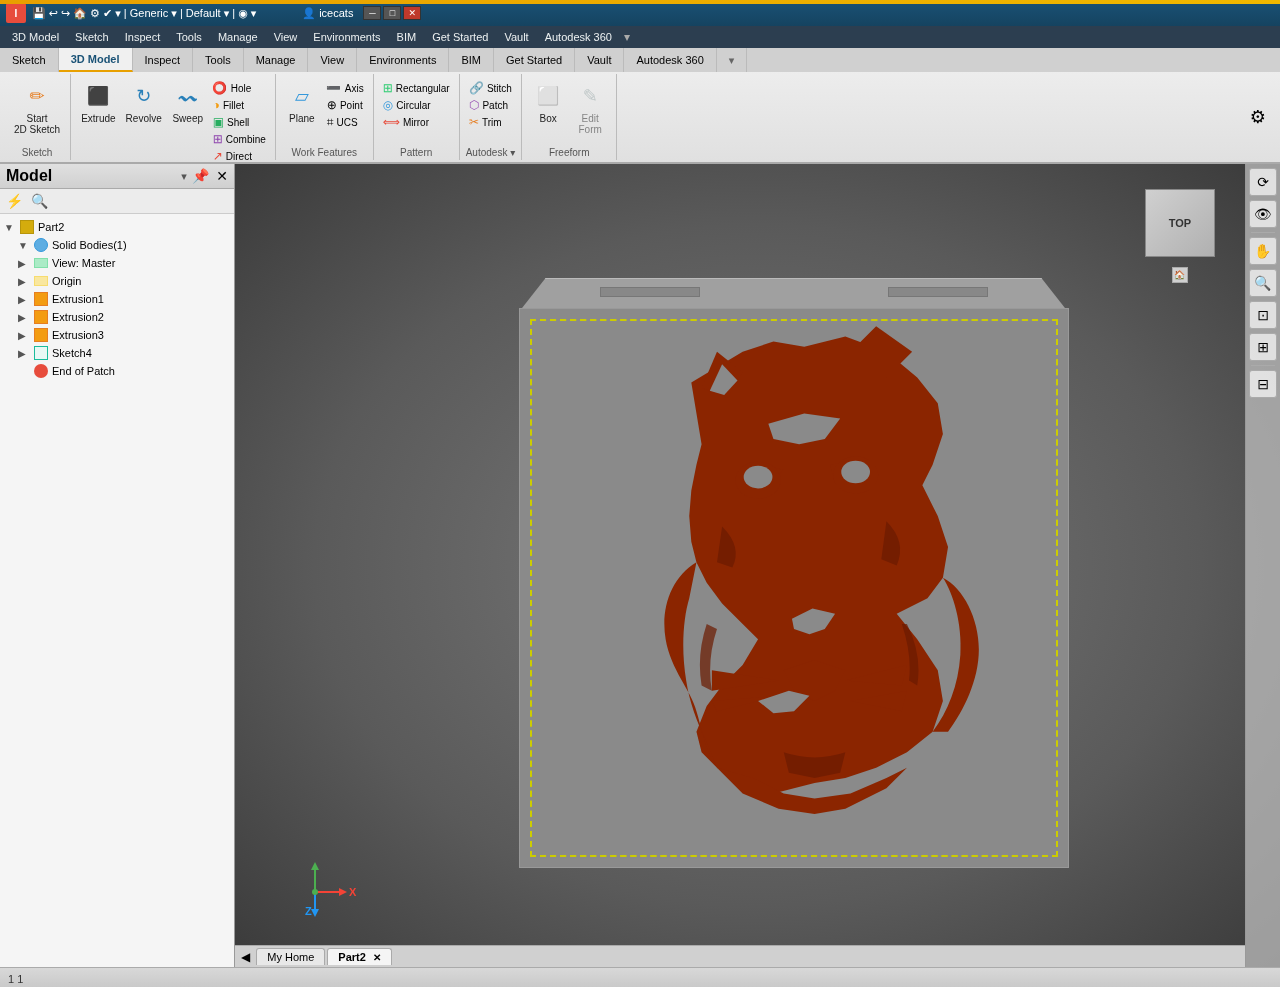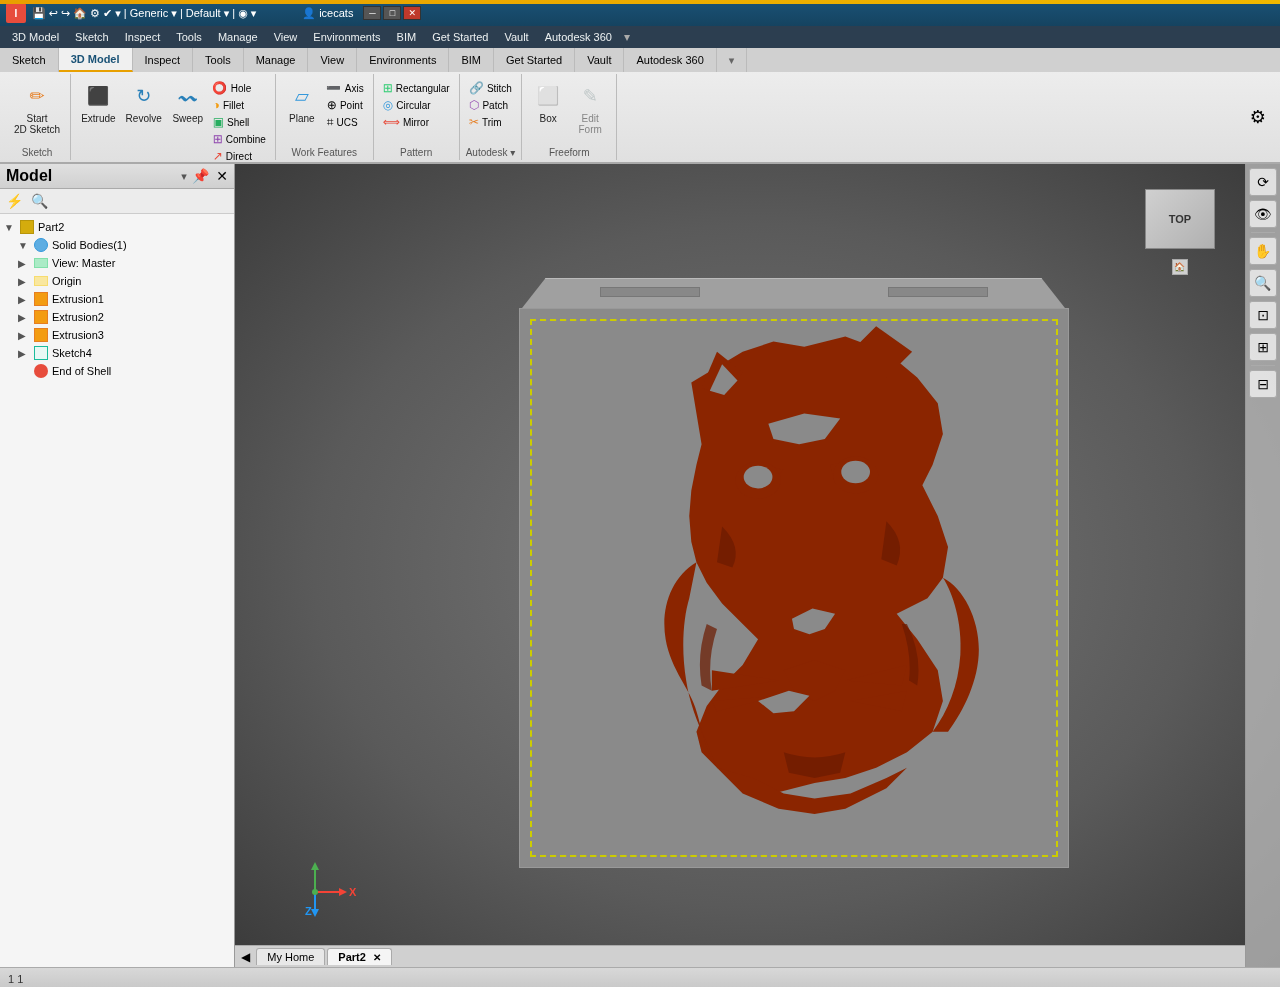--- a/index.html
+++ b/index.html
@@ -141,21 +141,21 @@
     
     #axes {
       position: absolute; bottom: 50px; left: 60px; width: 70px; height: 70px;
     }
 
     
     #view-cube {
       position: absolute; top: 15px; right: 60px; width: 80px; height: 80px;
     }
     .view-cube-box {
-      width: 70px; height: 60px; margin: 10px auto;
+      width: 70px; height: 68px; margin: 10px auto;
       background: linear-gradient(135deg, #d0d0d0, #b0b0b0);
       border: 1px solid #888; display: flex; align-items: center; justify-content: center;
       font-size: 12px; font-weight: bold; color: #333; position: relative;
     }
 
     
     #nav-bar {
       position: absolute; right: 0; top: 0; bottom: 0; width: 35px;
       background: rgba(200,200,200,0.7); display: flex; flex-direction: column;
       align-items: center; padding: 4px 2px; gap: 4px; border-left: 1px solid #999;
@@ -482,21 +482,21 @@
             <span class="icon-sketch"></span>
           </span>
         <span class="tree-label">Sketch4</span>
       </div>
 
       <div class="tree-item" style="padding-left:18px;">
         <span class="tree-expand" style="width:14px;"></span>
         <span class="tree-icon">
             <span class="icon-end"></span>
           </span>
-        <span class="tree-label">End of Shell</span>
+        <span class="tree-label">End of Patch</span>
       </div>
     </div>
   </div>
 
   <div id="viewport">
 
     <div id="model-display">
       <div class="box-3d">
 
         <div class="box-face-top">

